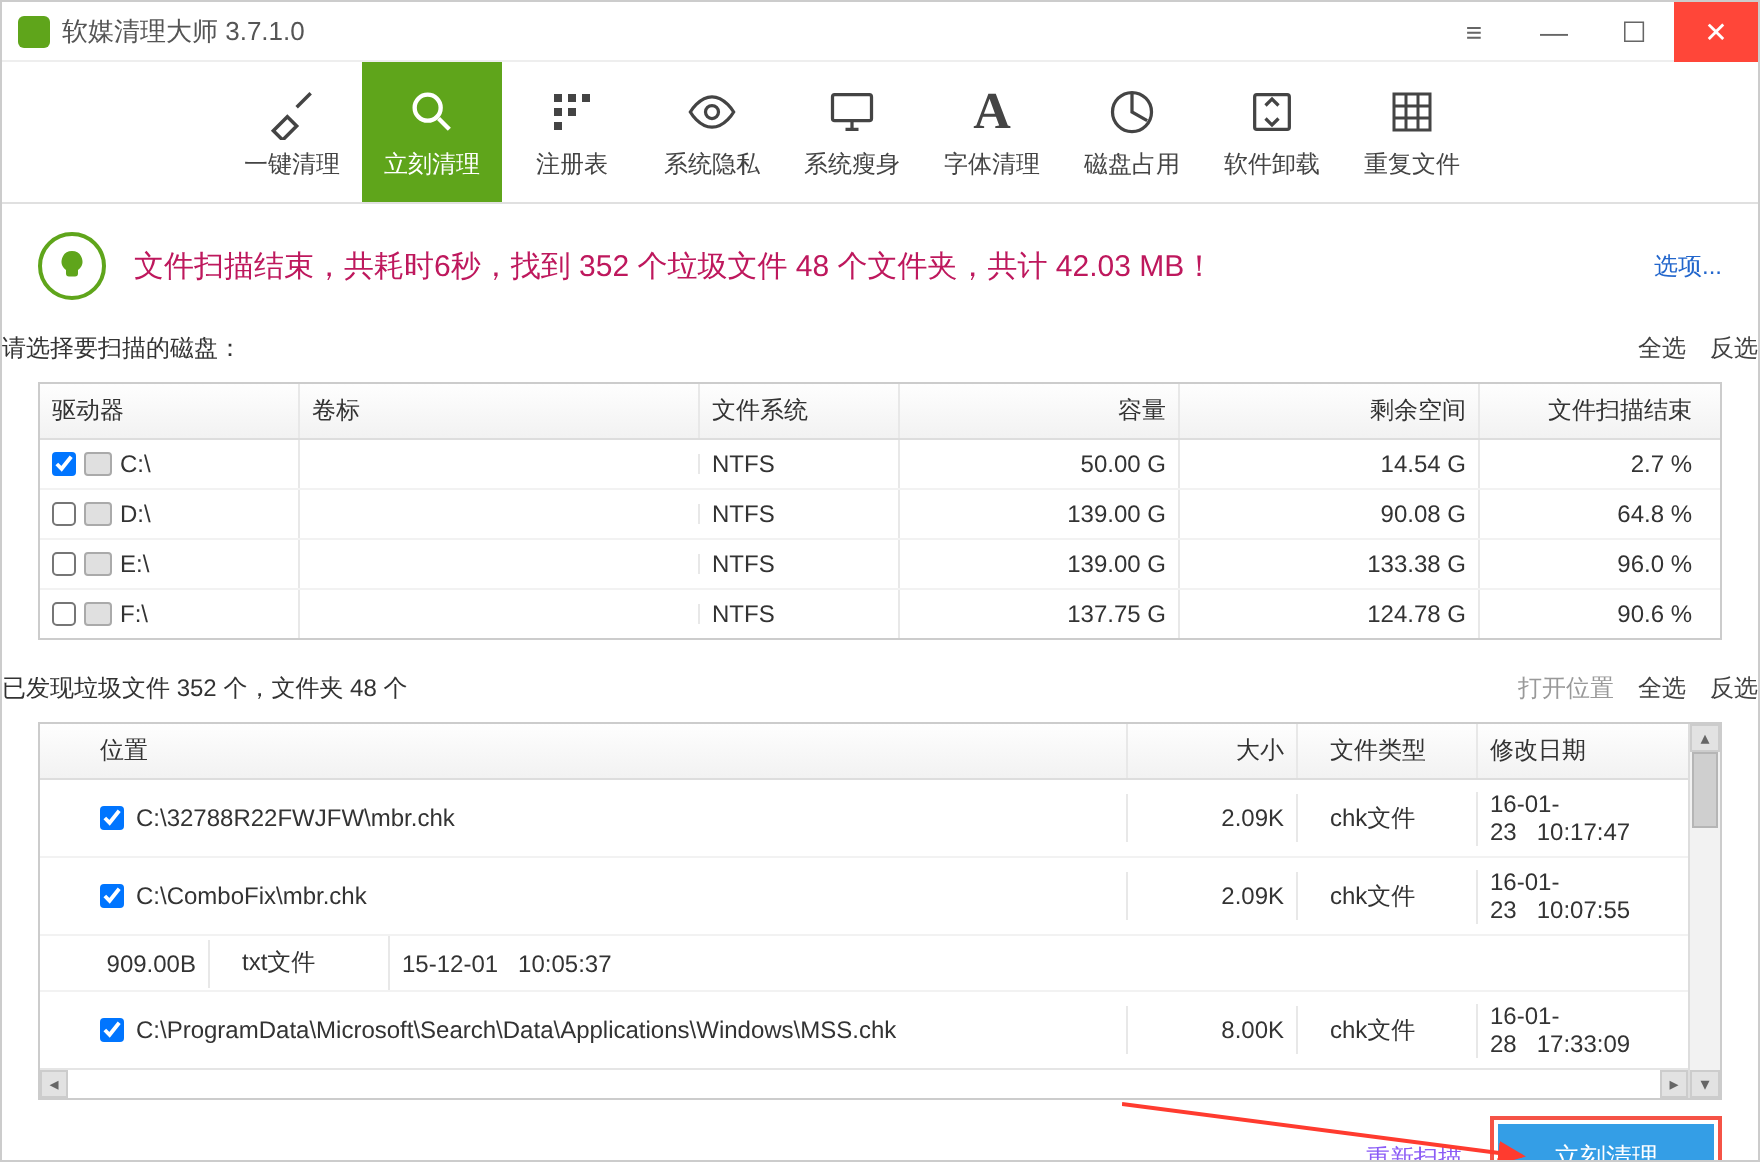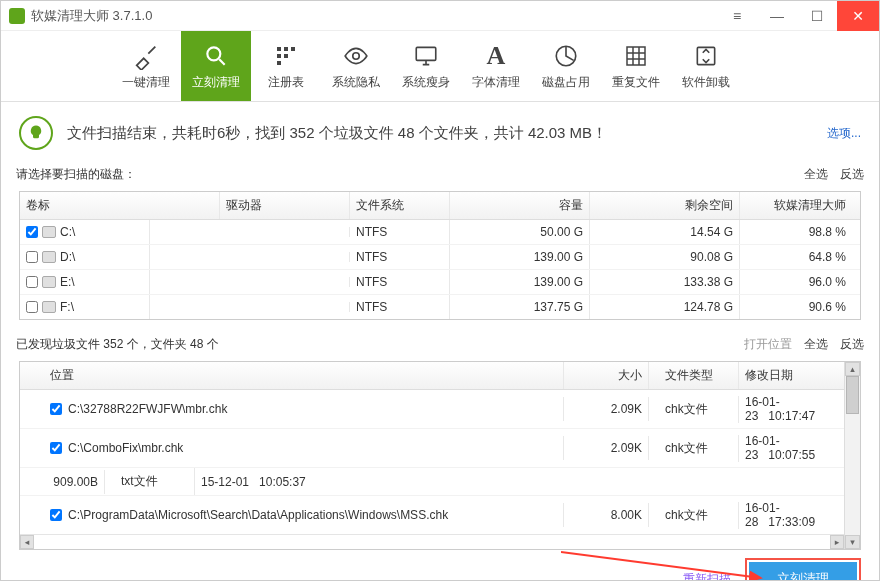--- a/index.html
+++ b/index.html
@@ -16,25 +16,25 @@
   
   .toolbar { display: flex; align-items: flex-start; padding-left: 110px; border-bottom: 1px solid #e0e0e0; }
   .tbtn { width: 70px; height: 70px; display: flex; flex-direction: column; align-items: center; justify-content: center; gap: 4px; color: #444; }
   .tbtn.active { background: #5fa51b; color: #fff; }
   .tbtn .ic { width: 28px; height: 28px; display: flex; align-items: center; justify-content: center; font-size: 22px; }
   .tbtn .lbl { font-size: 12px; }
 
   
   .summaryRow { display: flex; align-items: center; padding: 14px 18px; }
   .sumIcon { width: 34px; height: 34px; border: 2px solid #5fa51b; border-radius: 50%; display: flex; align-items: center; justify-content: center; margin-right: 14px; color: #5fa51b; font-size: 18px; }
-  .sumText { font-size: 15px; color: #404040; }
+  .sumText { font-size: 15px; color: #be185d; }
   .optLink { margin-left: auto; color: #2266cc; font-size: 12px; }
 
   
-  .sectHead { display: flex; align-items: center; padding: 2px 15px 4px; }
+  .sectHead { display: flex; align-items: center; padding: 2px 0 4px; }
   .sectHead .lbl { font-size: 12px; color: #333; }
   .sectHead .links { margin-left: auto; display: flex; gap: 12px; }
   .sectHead .links a { color: #404040; font-size: 12px; text-decoration: none; }
   .sectHead .links a.gray { color: #999; }
 
   
   .tableWrap { margin: 4px 18px 0; border: 1px solid #ccc; }
   .thead { display: flex; background: linear-gradient(#fefefe,#f2f2f2); border-bottom: 1px solid #ddd; font-size: 12px; color: #333; }
   .thead .col, .trow .col { padding: 5px 6px; border-right: 1px solid #e8e8e8; }
   .thead .col:last-child, .trow .col:last-child { border-right: none; }
@@ -144,35 +144,35 @@
     <div class="ic">
       <svg width="26" height="26" viewBox="0 0 24 24" fill="none" stroke="#444" stroke-width="1.5">
           <circle cx="12" cy="12" r="9"></circle>
           <path d="M12 3v9l7 4"></path>
         </svg>
     </div>
     <span class="lbl">磁盘占用</span>
   </div>
   <div class="tbtn">
     <div class="ic">
+      <svg width="26" height="26" viewBox="0 0 24 24" fill="none" stroke="#444" stroke-width="1.5">
+          <rect x="4" y="4" width="16" height="16" rx="1"></rect>
+          <path d="M9 9l3-3 3 3M9 15l3 3 3-3"></path>
+        </svg>
+    </div>
+    <span class="lbl">软件卸载</span>
+  </div>
+  <div class="tbtn">
+    <div class="ic">
       <svg width="24" height="24" viewBox="0 0 24 24" fill="none" stroke="#444" stroke-width="1.5">
           <rect x="3" y="3" width="18" height="18"></rect>
           <path d="M3 9h18M3 15h18M9 3v18M15 3v18"></path>
         </svg>
     </div>
     <span class="lbl">重复文件</span>
-  </div>
-  <div class="tbtn">
-    <div class="ic">
-      <svg width="26" height="26" viewBox="0 0 24 24" fill="none" stroke="#444" stroke-width="1.5">
-          <rect x="4" y="4" width="16" height="16" rx="1"></rect>
-          <path d="M9 9l3-3 3 3M9 15l3 3 3-3"></path>
-        </svg>
-    </div>
-    <span class="lbl">软件卸载</span>
   </div>
 </div>
 
 <div class="summaryRow">
   <div class="sumIcon">
     <svg width="18" height="18" viewBox="0 0 24 24" fill="#5fa51b">
         <path d="M12 2a7 7 0 00-4 12.7V17a2 2 0 002 2h4a2 2 0 002-2v-2.3A7 7 0 0012 2z"></path>
       </svg>
   </div>
   <span class="sumText">文件扫描结束，共耗时6秒，找到 352 个垃圾文件 48 个文件夹，共计 42.03 MB！</span>
@@ -182,39 +182,39 @@
 <div class="sectHead">
   <span class="lbl">请选择要扫描的磁盘：</span>
   <div class="links">
     <a>全选</a>
     <a>反选</a>
   </div>
 </div>
 
 <div class="tableWrap diskTable">
   <div class="thead">
+    <div class="col c1">驱动器</div>
     <div class="col c2">卷标</div>
-    <div class="col c1">驱动器</div>
     <div class="col c3">文件系统</div>
     <div class="col c4">容量</div>
     <div class="col c5">剩余空间</div>
-    <div class="col c6">软媒清理大师</div>
+    <div class="col c6">文件扫描结束</div>
   </div>
   <div id="diskBody">
       <div class="trow">
         <div class="col c1">
           <input type="checkbox" class="chk" checked="" style="">
           <span class="driveIc"></span>
           <span>C:\</span>
         </div>
         <div class="col c2"></div>
         <div class="col c3">NTFS</div>
         <div class="col c4">50.00 G</div>
         <div class="col c5">14.54 G</div>
-        <div class="col c6">98.8 %</div>
+        <div class="col c6">2.7 %</div>
       </div>
       <div class="trow">
         <div class="col c1">
           <input type="checkbox" class="chk" style="">
           <span class="driveIc"></span>
           <span>D:\</span>
         </div>
         <div class="col c2"></div>
         <div class="col c3">NTFS</div>
         <div class="col c4">139.00 G</div>

